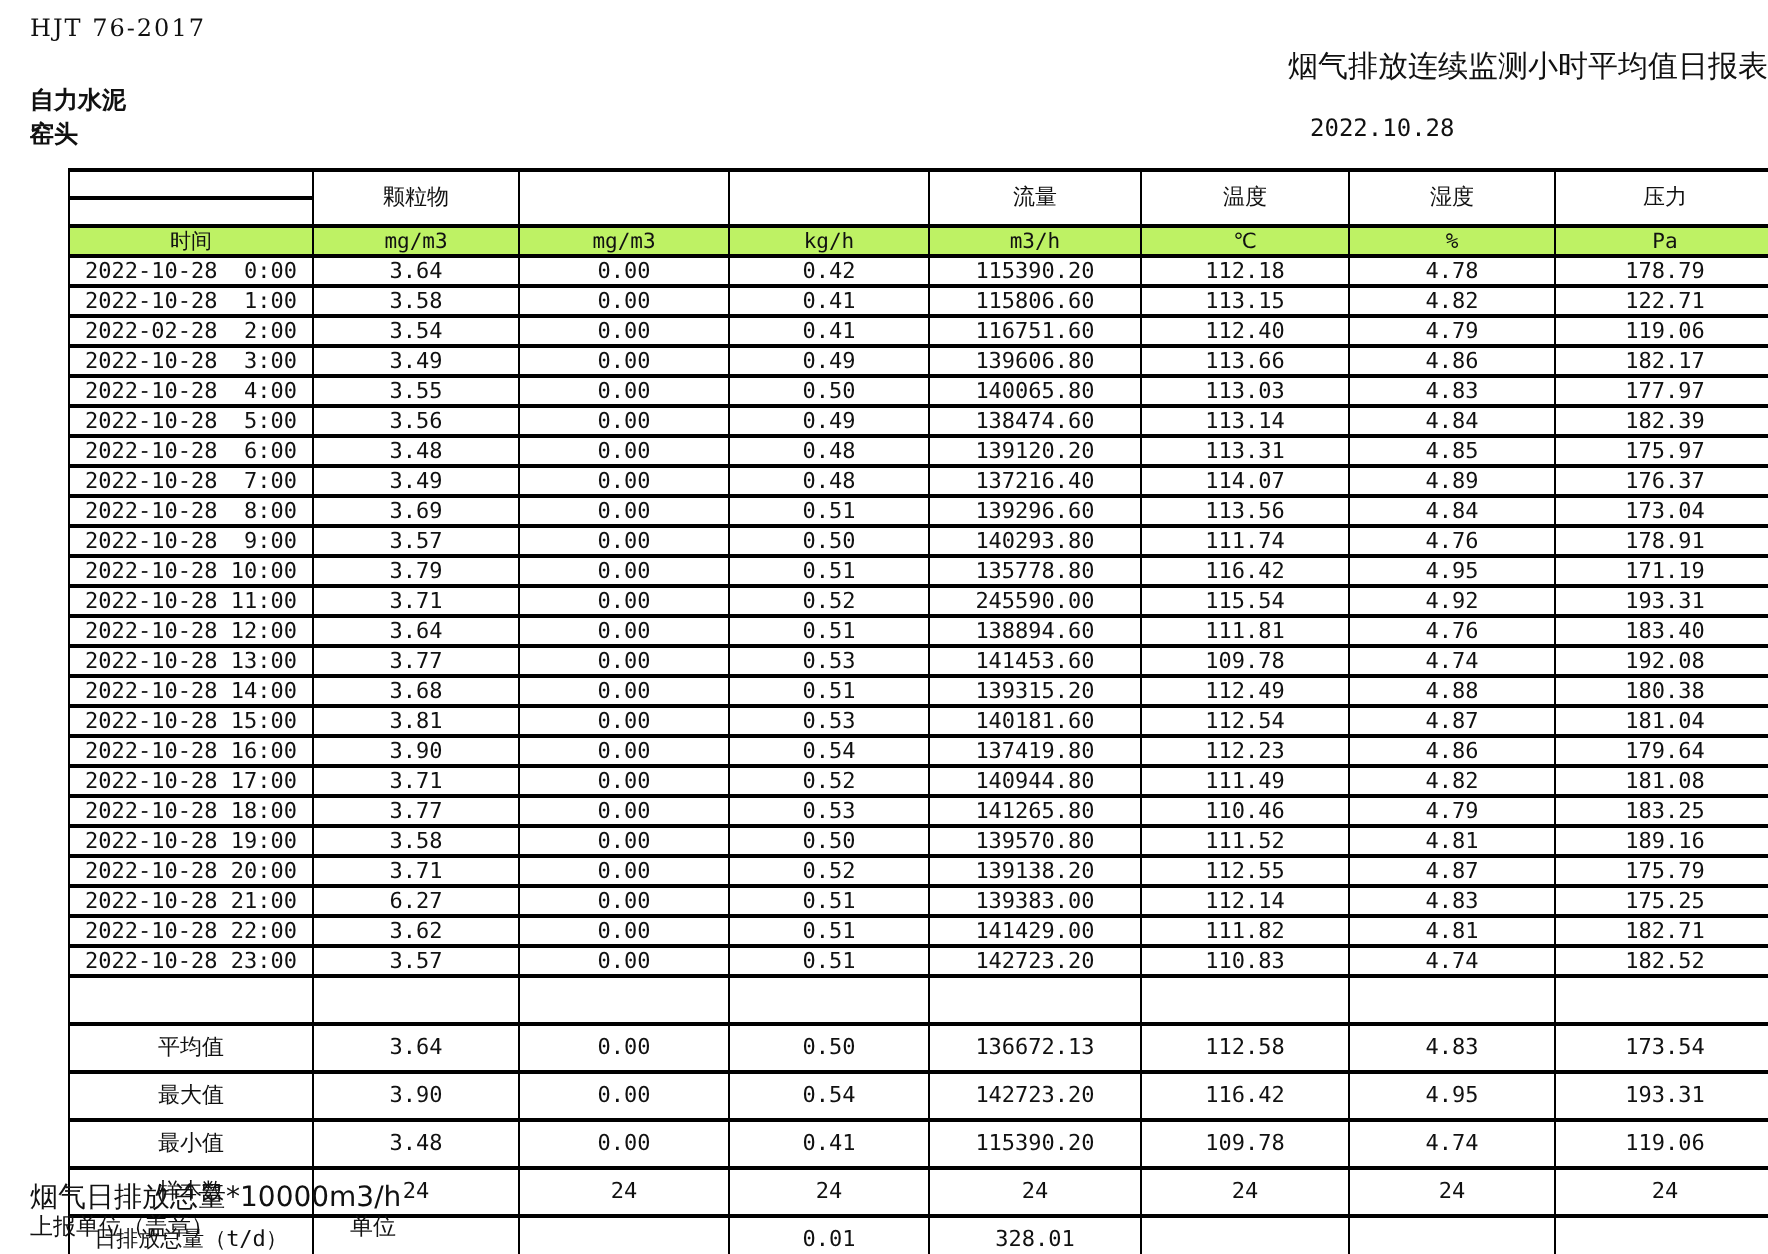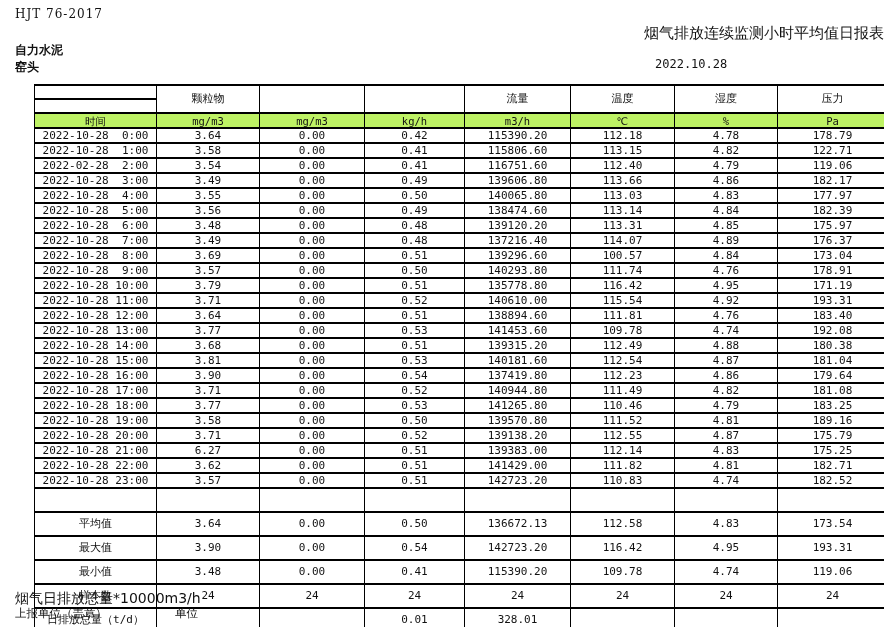--- a/index.html
+++ b/index.html
@@ -192,21 +192,21 @@
         <td>114.07</td>
         <td>4.89</td>
         <td>176.37</td>
       </tr>
       <tr>
         <td class="lbl">2022-10-28  8:00</td>
         <td>3.69</td>
         <td>0.00</td>
         <td>0.51</td>
         <td>139296.60</td>
-        <td>100.57</td>
+        <td>113.56</td>
         <td>4.84</td>
         <td>173.04</td>
       </tr>
       <tr>
         <td class="lbl">2022-10-28  9:00</td>
         <td>3.57</td>
         <td>0.00</td>
         <td>0.50</td>
         <td>140293.80</td>
         <td>111.74</td>
@@ -221,21 +221,21 @@
         <td>135778.80</td>
         <td>116.42</td>
         <td>4.95</td>
         <td>171.19</td>
       </tr>
       <tr>
         <td class="lbl">2022-10-28 11:00</td>
         <td>3.71</td>
         <td>0.00</td>
         <td>0.52</td>
-        <td>140610.00</td>
+        <td>245590.00</td>
         <td>115.54</td>
         <td>4.92</td>
         <td>193.31</td>
       </tr>
       <tr>
         <td class="lbl">2022-10-28 12:00</td>
         <td>3.64</td>
         <td>0.00</td>
         <td>0.51</td>
         <td>138894.60</td>

